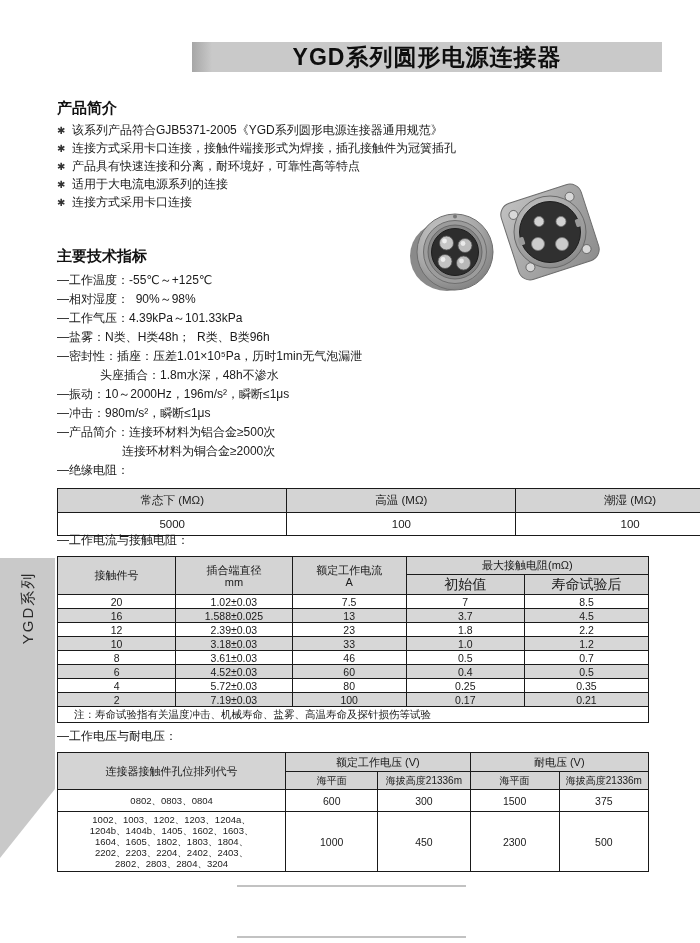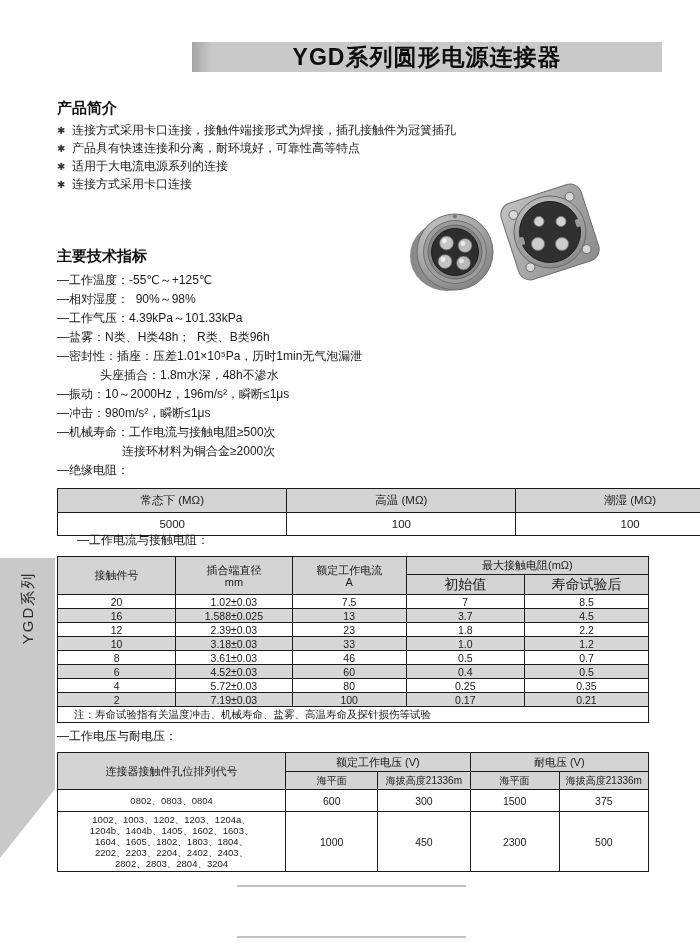--- a/index.html
+++ b/index.html
@@ -73,20 +73,21 @@
 <body>
 
 <div class="page">
 
   <div class="title-bar">
     <span>YGD系列圆形电源连接器</span>
   </div>
 
   <div class="section-heading" style="top:99px;">产品简介</div>
   <div class="intro-list">
+      <div class="bullet-line"><span class="bullet">✱</span><span>该系列产品符合GJB5371-2005《YGD系列圆形电源连接器通用规范》</span></div>
       <div class="bullet-line"><span class="bullet">✱</span><span>连接方式采用卡口连接，接触件端接形式为焊接，插孔接触件为冠簧插孔</span></div>
       <div class="bullet-line"><span class="bullet">✱</span><span>产品具有快速连接和分离，耐环境好，可靠性高等特点</span></div>
       <div class="bullet-line"><span class="bullet">✱</span><span>适用于大电流电源系列的连接</span></div>
       <div class="bullet-line"><span class="bullet">✱</span><span>连接方式采用卡口连接</span></div>
     </div>
 
   <div class="figures">
     <svg width="292" height="120" viewBox="0 0 292 120">
       <defs>
         <radialGradient id="gPlug" cx="38%" cy="32%" r="75%">
@@ -146,21 +147,21 @@
   <div class="section-heading" style="top:247px;">主要技术指标</div>
   <div class="specs-list">
       <div class="spec-line indent-0">—工作温度：-55℃～+125℃</div>
       <div class="spec-line indent-0">—相对湿度：  90%～98%</div>
       <div class="spec-line indent-0">—工作气压：4.39kPa～101.33kPa</div>
       <div class="spec-line indent-0">—盐雾：N类、H类48h；  R类、B类96h</div>
       <div class="spec-line indent-0">—密封性：插座：压差1.01×10⁵Pa，历时1min无气泡漏泄</div>
       <div class="spec-line indent-1">头座插合：1.8m水深，48h不渗水</div>
       <div class="spec-line indent-0">—振动：10～2000Hz，196m/s²，瞬断≤1μs</div>
       <div class="spec-line indent-0">—冲击：980m/s²，瞬断≤1μs</div>
-      <div class="spec-line indent-0">—机械寿命：工作电流与接触电阻≥500次</div>
+      <div class="spec-line indent-0">—产品简介：连接环材料为铝合金≥500次</div>
       <div class="spec-line indent-2">连接环材料为铜合金≥2000次</div>
       <div class="spec-line indent-0">—绝缘电阻：</div>
     </div>
 
   <table id="insulation-table">
     <colgroup>
         <col style="width:33.4%">
         <col style="width:33.3%">
         <col style="width:33.3%">
       </colgroup>
@@ -173,21 +174,21 @@
     </thead>
     <tbody>
       <tr>
         <td>5000</td>
         <td>100</td>
         <td>100</td>
       </tr>
     </tbody>
   </table>
 
-  <div class="table-label" style="top:532px;margin-left:20px;">—工作电流与接触电阻：</div>
+  <div class="table-label" style="top:532px;">—工作电流与接触电阻：</div>
   <table id="current-table">
     <colgroup>
         <col style="width:20%">
         <col style="width:19.7%">
         <col style="width:19.3%">
         <col style="width:20%">
         <col style="width:21%">
       </colgroup>
     <thead>
       <tr class="r1">

